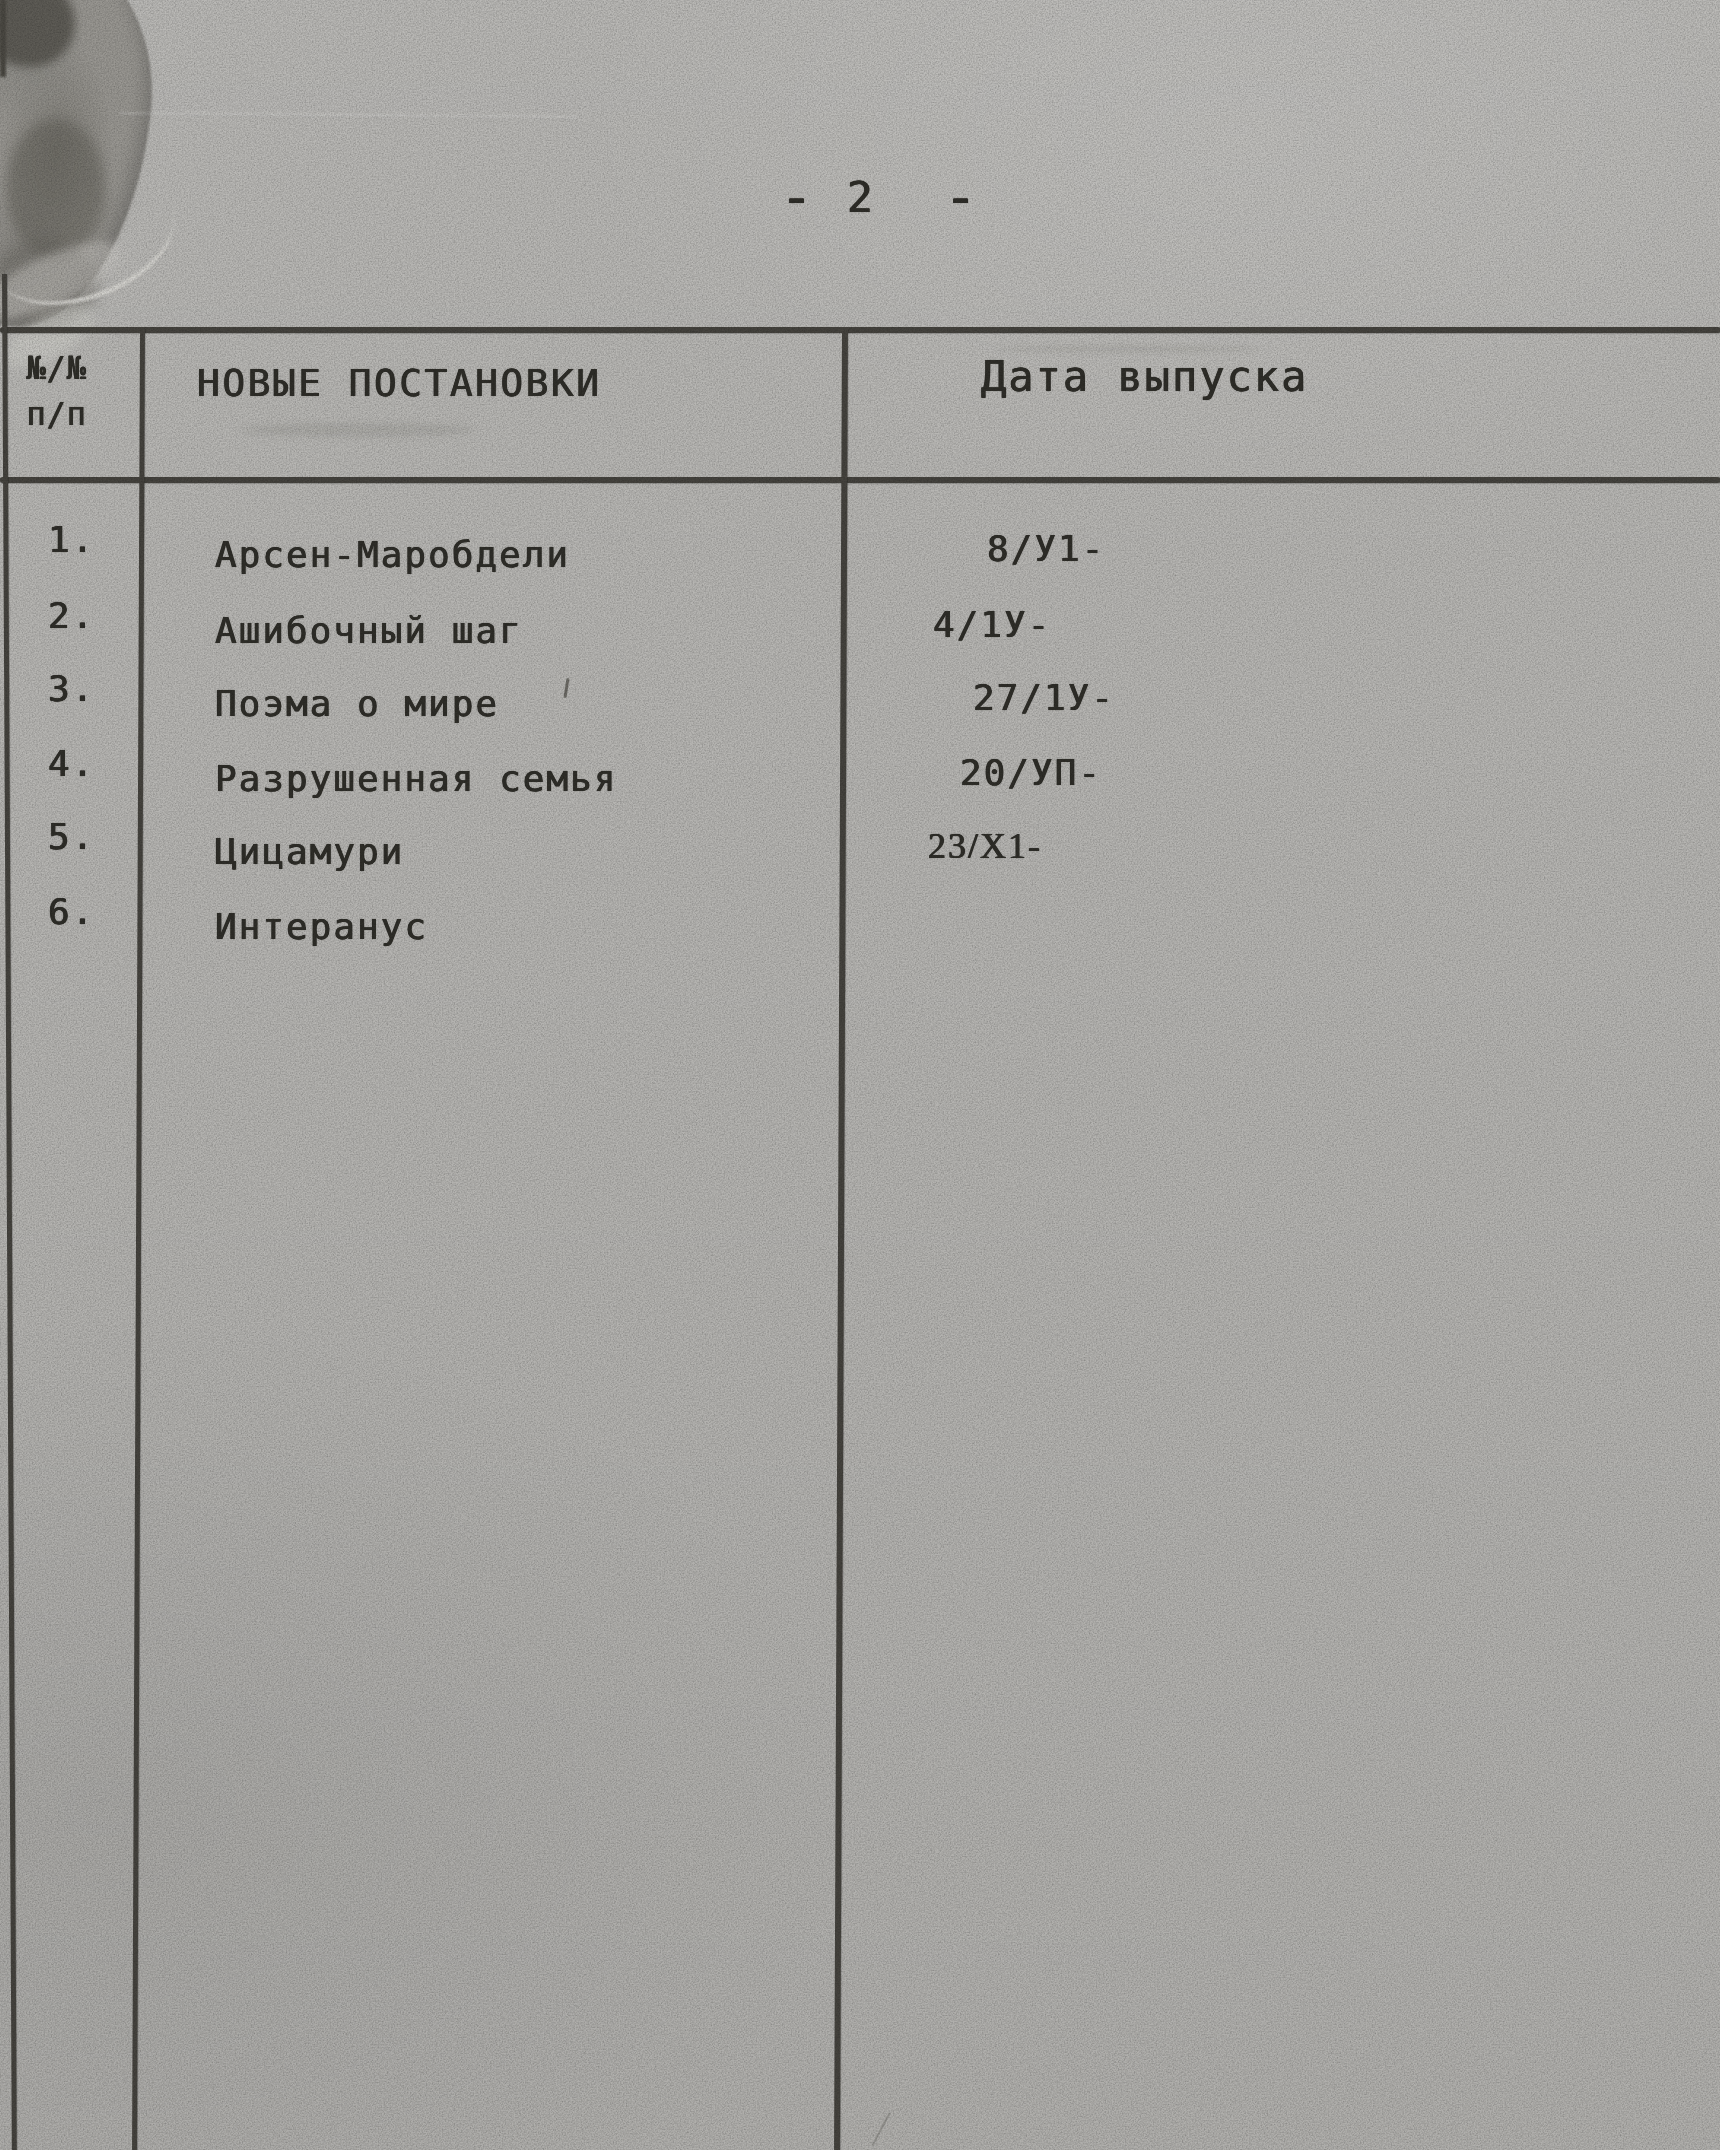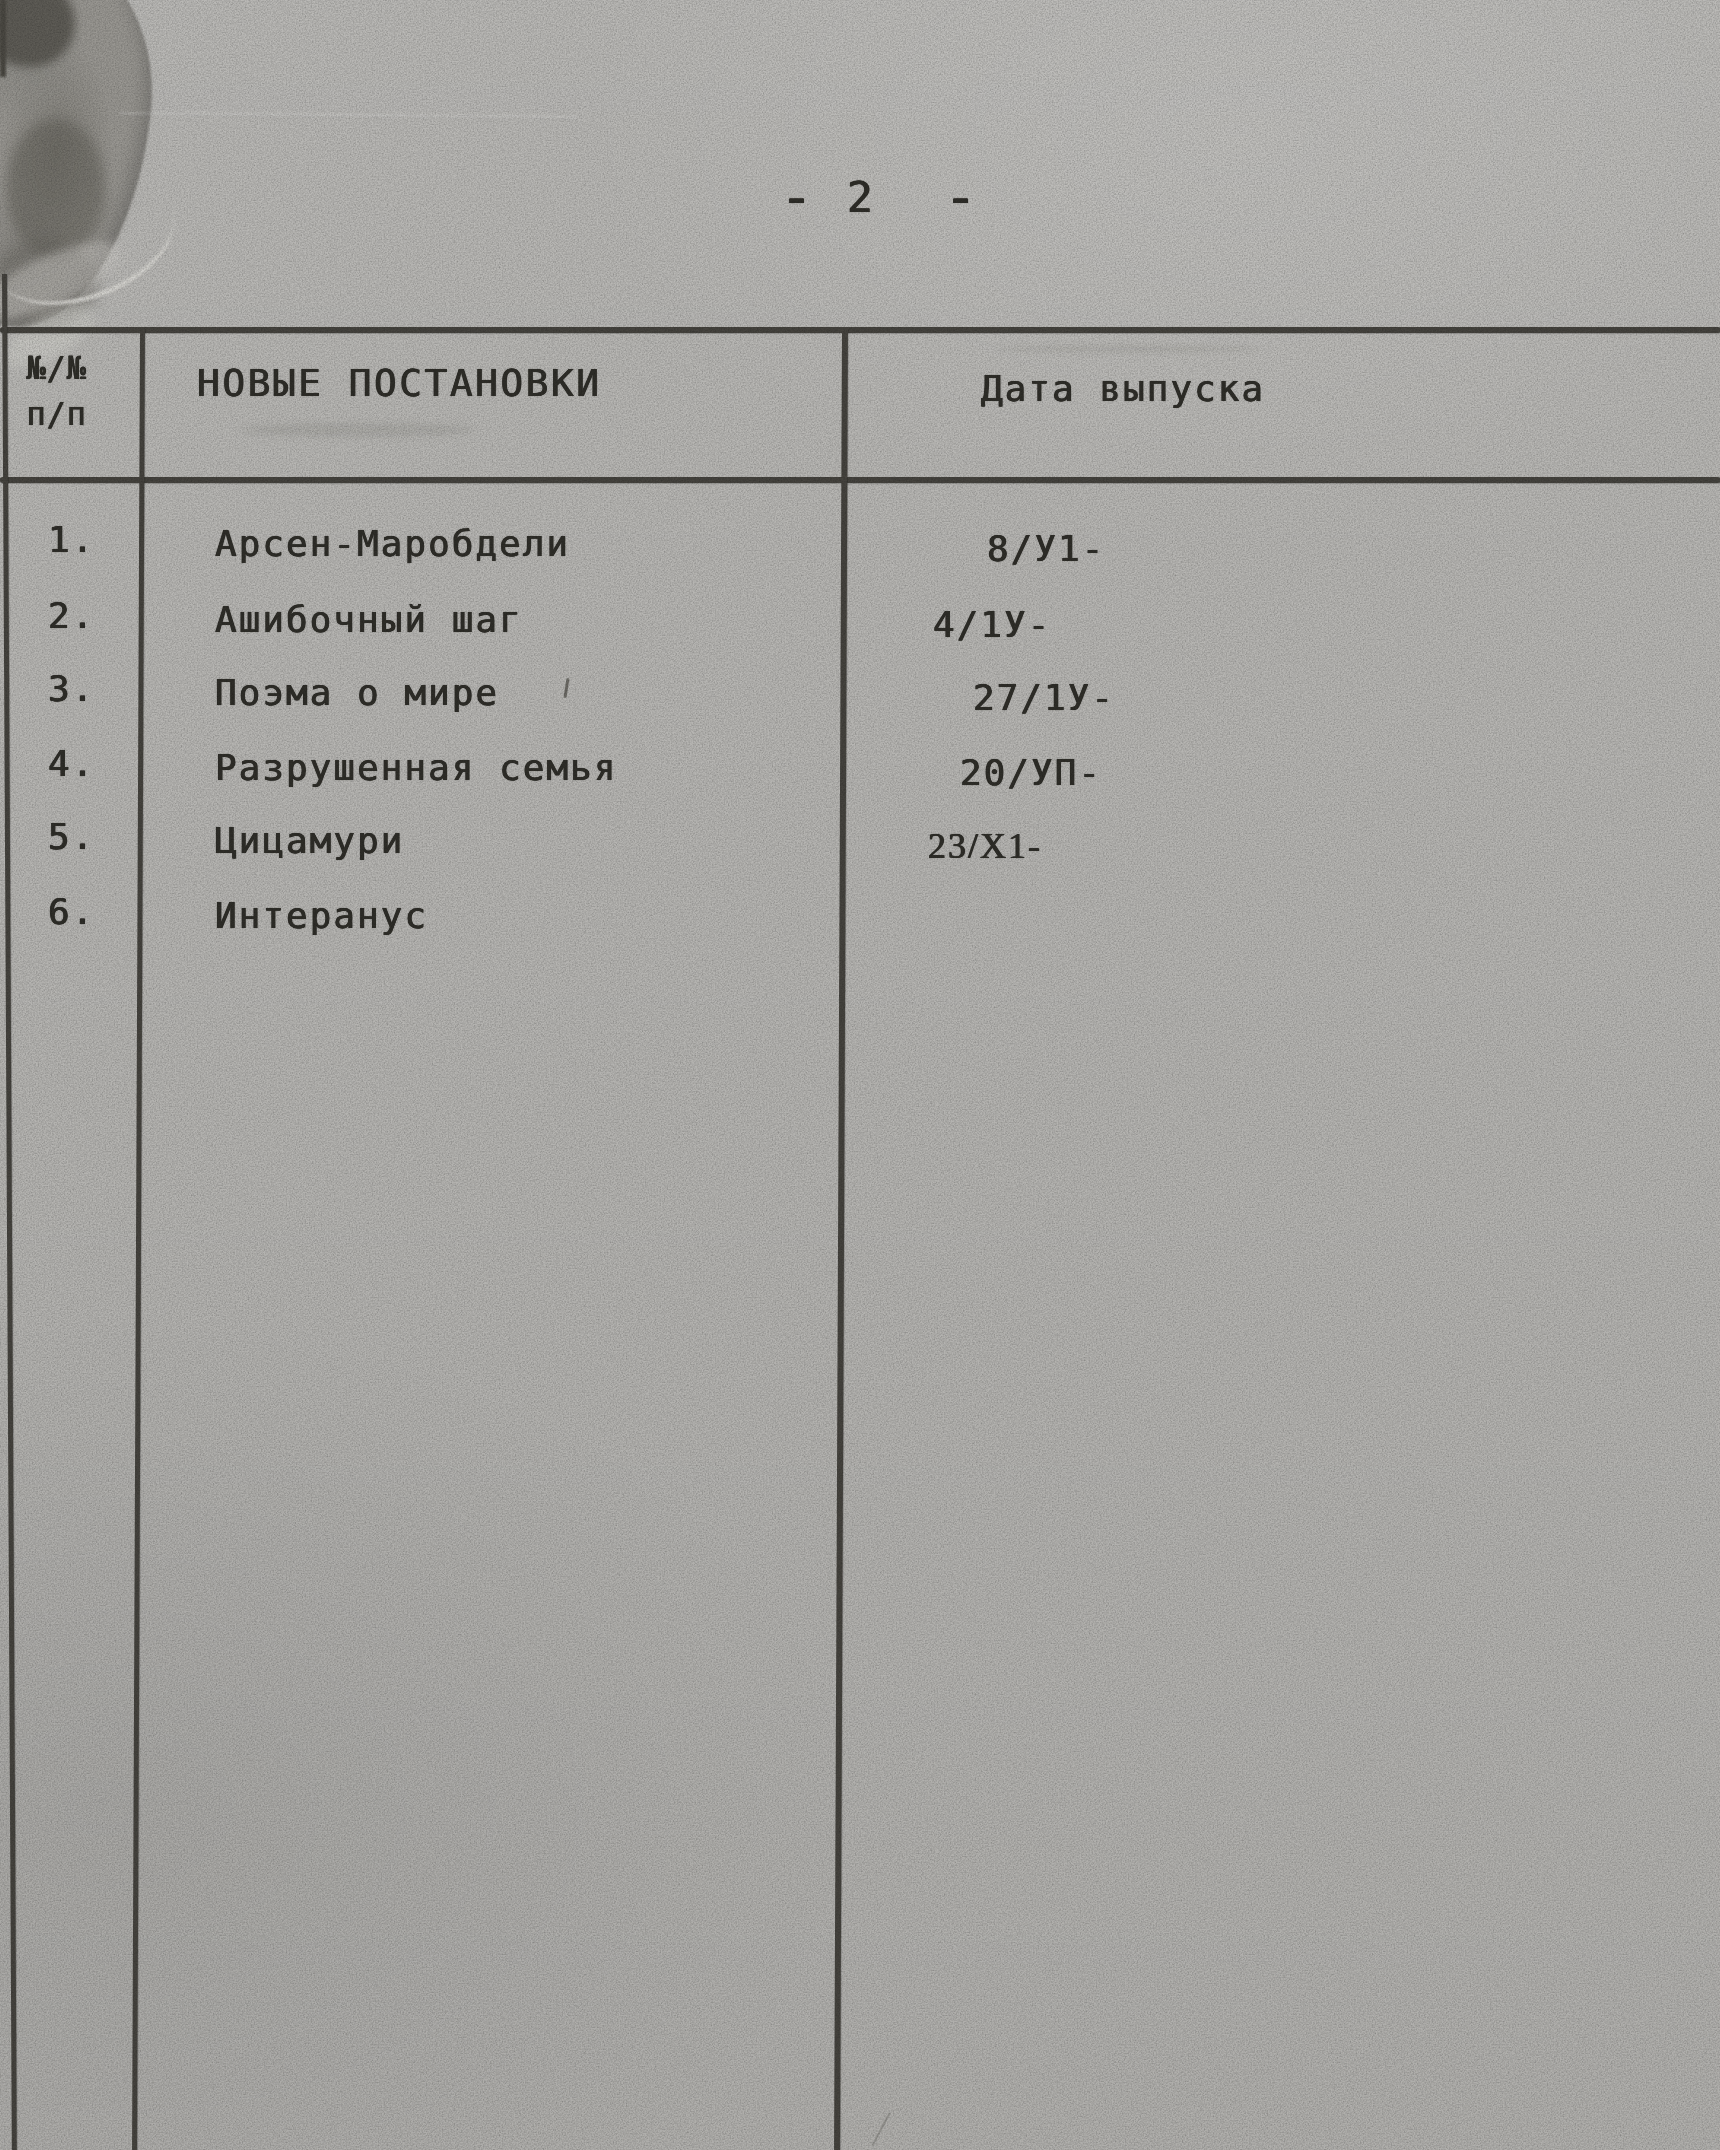--- a/index.html
+++ b/index.html
@@ -73,24 +73,24 @@
     position: absolute;
     text-shadow: 0.4px 0 0 currentColor, -0.4px 0 0 currentColor, 0 0 1.6px rgba(30,29,25,0.35);
     white-space: nowrap;
     letter-spacing: 2px;
     line-height: 1;
   }
   .pgnum-dash { font-size: 55px; top: 170px; }
   .pgnum-val  { font-size: 43px; top: 176px; left: 847px; }
   .hdr-index  { left: 26.5px; top: 345px; font-size: 32px; line-height: 46px; letter-spacing: 0.8px; }
   .hdr-titles { left: 197px; top: 364px; font-size: 38px; letter-spacing: 2.4px; }
-  .hdr-date   { left: 981px; top: 371px; font-size: 36px; text-align: right; }
+  .hdr-date   { left: 981px; top: 356px; font-size: 42px; text-align: right; }
   .row        { position: absolute; left: 0; width: 1721px; height: 48px; font-size: 36px; }
   .row .num   { position: absolute; left: 48px; top: 0; }
-  .row .title { position: absolute; left: 215px; top: 4px; }
+  .row .title { position: absolute; left: 215px; top: 15px; }
   .row .date  { position: absolute; top: 8.8px; }
   
   .smudge { position: absolute; border-radius: 50%; pointer-events: none; }
   .smudge.ghost-titles { left: 241px; top: 423px; width: 233px; height: 14.4px;
     background: rgba(60,58,52,0.10); filter: blur(3.2px); }
   .smudge.ghost-date { left: 995px; top: 345px; width: 265px; height: 8px;
     background: rgba(60,58,52,0.08); filter: blur(2.4px); }
   .stray-slash { position: absolute; left: 565px; top: 678px; width: 3.2px; height: 20px;
     background: rgba(55,53,47,0.6); border-radius: 1.6px; transform: rotate(9deg); filter: blur(0.4px); }
   .scratch-bottom { position: absolute; left: 880px; top: 2111px; width: 2.4px; height: 37px;

